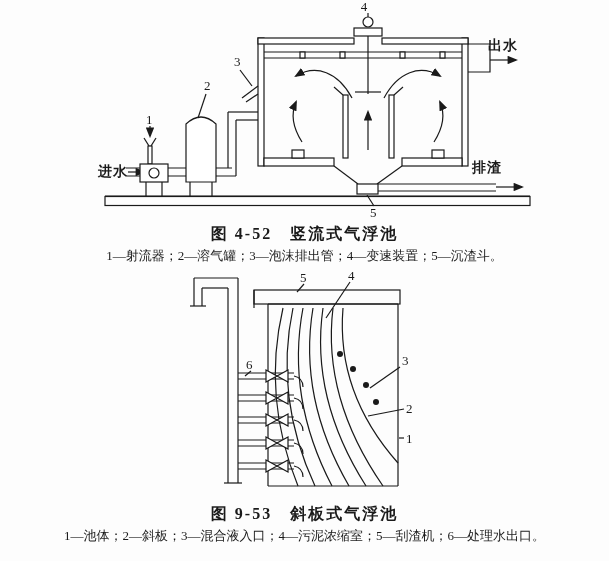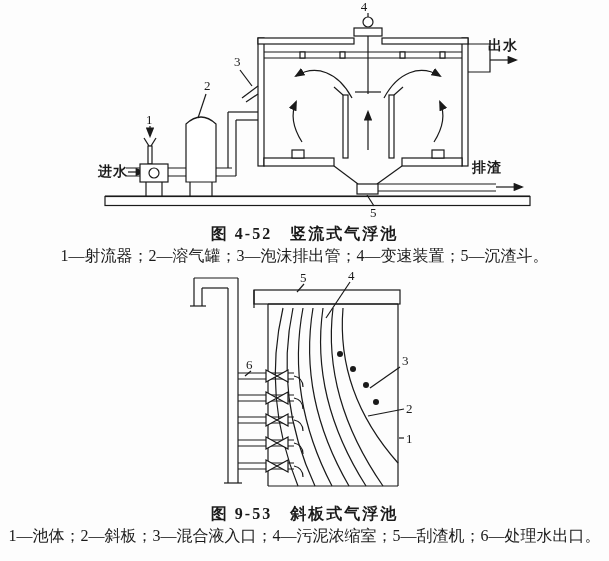--- a/index.html
+++ b/index.html
@@ -17,21 +17,21 @@
   svg text{
     font-family:"Liberation Serif", serif;
     font-size:13px; fill:#1a1a1a; stroke:none;
   }
   svg text.cn{font-size:14px; font-weight:bold; letter-spacing:1px;}
   .caption{
     text-align:center; font-weight:bold; font-size:16px;
     letter-spacing:2px; height:24px; line-height:24px;
   }
   .legend{
-    text-align:center; font-size:16px; height:22px; line-height:20px;
+    text-align:center; font-size:13px; height:22px; line-height:20px;
   }
 </style>
 </head>
 <body>
 
 <svg class="fig" width="609" height="222" viewBox="0 0 609 222">
   <defs>
     <marker id="a1" viewBox="0 0 10 8" markerWidth="9" markerHeight="7" refX="8" refY="4" orient="auto">
       <path d="M0,0 L10,4 L0,8 Z" class="fillk"></path>
     </marker>

